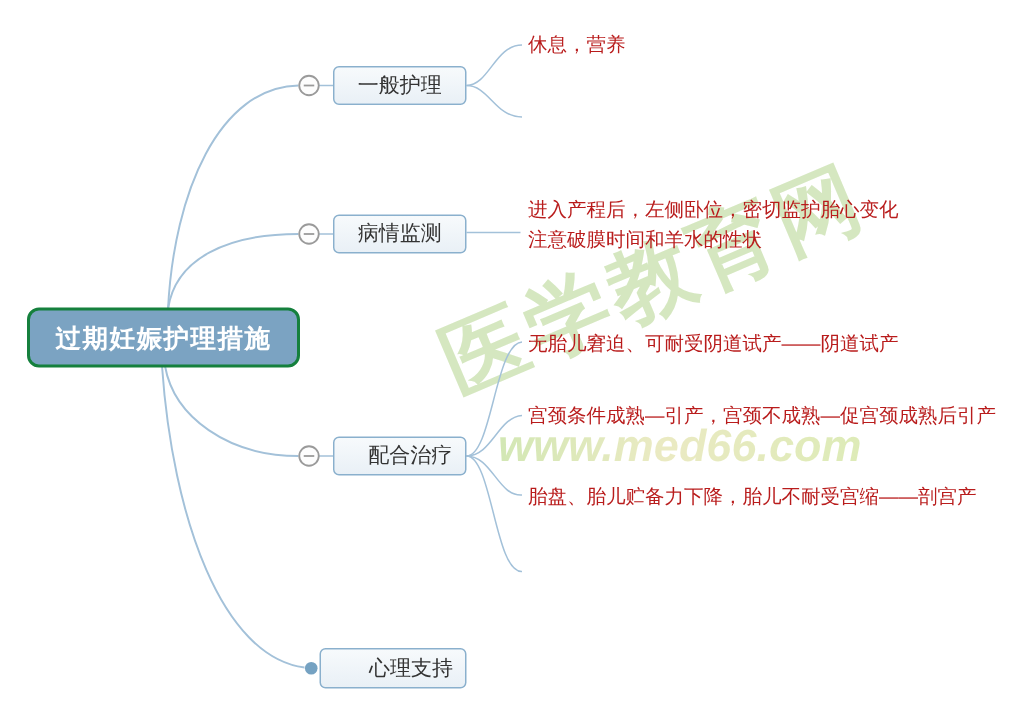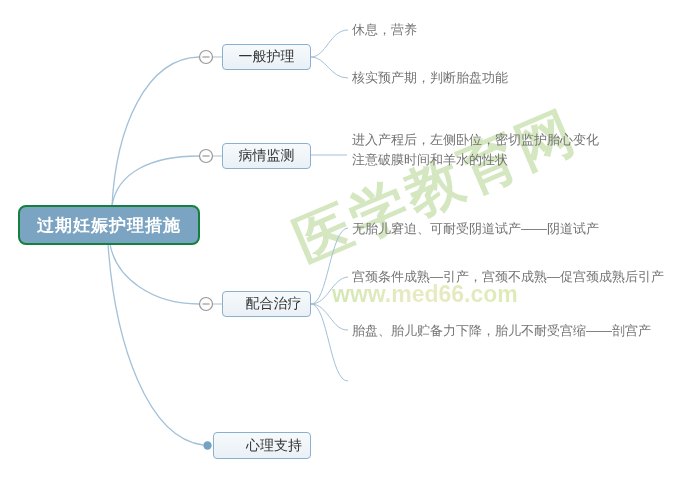--- a/index.html
+++ b/index.html
@@ -10,24 +10,24 @@
   
   .wm-diagonal{
     position:absolute;left:298px;top:208px;z-index:1;
     font-size:56px;font-weight:bold;letter-spacing:4px;white-space:nowrap;
     color:rgba(178,212,140,0.55);
     transform:rotate(-23deg);transform-origin:left center;
     pointer-events:none;user-select:none;
   }
   .wm-site{
     position:absolute;left:332px;top:281px;z-index:1;
-    font-size:23px;font-weight:bold;letter-spacing:0px;white-space:nowrap;
+    font-size:30px;font-weight:bold;letter-spacing:0px;white-space:nowrap;
     background:linear-gradient(90deg,#c8e2a2 0%,#e6e5b4 45%,#d5e7a6 100%);
     -webkit-background-clip:text;background-clip:text;color:transparent;
-    opacity:0.8;pointer-events:none;user-select:none;
+    opacity:0.8;pointer-events:none;user-select:none;font-style:italic;
   }
   
   svg.links{position:absolute;left:0;top:0;z-index:2;}
   
   .node{position:absolute;z-index:3;box-sizing:border-box;}
   .root-node{
     left:18px;top:205px;width:182px;height:40px;
     background:#7ba3c2;border:2px solid #15803d;border-radius:8px;
     color:#ffffff;font-size:17px;font-weight:bold;letter-spacing:1px;
     display:flex;align-items:center;justify-content:center;cursor:pointer;
@@ -38,21 +38,21 @@
     border:1px solid #8ab0cd;border-radius:4px;
     color:#333333;font-size:14px;
     display:flex;align-items:center;justify-content:center;cursor:pointer;text-align:right;
   }
   .branch-b1{top:44px;}
   .branch-b2{top:143px;}
   .branch-b3{top:291px;padding-left:14px;}
   .branch-b4{left:213px;top:432px;width:98px;height:27px;padding-left:24px;}
   .leaf{
     position:absolute;z-index:3;left:352px;
-    color:#737373;font-size:13px;line-height:17px;white-space:pre-line;cursor:default;
+    color:#b91c1c;font-size:13px;line-height:17px;white-space:pre-line;cursor:default;
   }
   .leaf-l2{line-height:20px;}
 </style>
 </head>
 <body>
 
 <div class="canvas">
 
   <div class="wm-diagonal">医学教育网</div>
   <div class="wm-site">www.med66.com</div>
@@ -92,20 +92,19 @@
   </svg>
 
   <div class="node root-node">过期妊娠护理措施</div>
 
   <div class="node branch-node branch-b1">一般护理</div>
   <div class="node branch-node branch-b2">病情监测</div>
   <div class="node branch-node branch-b3">配合治疗</div>
   <div class="node branch-node branch-b4">心理支持</div>
 
   <div class="leaf" style="top:21px">休息，营养</div>
-  <div class="leaf" style="top:69px">核实预产期，判断胎盘功能</div>
   <div class="leaf" style="top:220px">无胎儿窘迫、可耐受阴道试产——阴道试产</div>
   <div class="leaf leaf-l2" style="top:130px">进入产程后，左侧卧位，密切监护胎心变化
 注意破膜时间和羊水的性状</div>
   <div class="leaf" style="top:268px">宫颈条件成熟—引产，宫颈不成熟—促宫颈成熟后引产</div>
   <div class="leaf" style="top:322px">胎盘、胎儿贮备力下降，胎儿不耐受宫缩——剖宫产</div>
 
 </div>
 
 </body></html>

